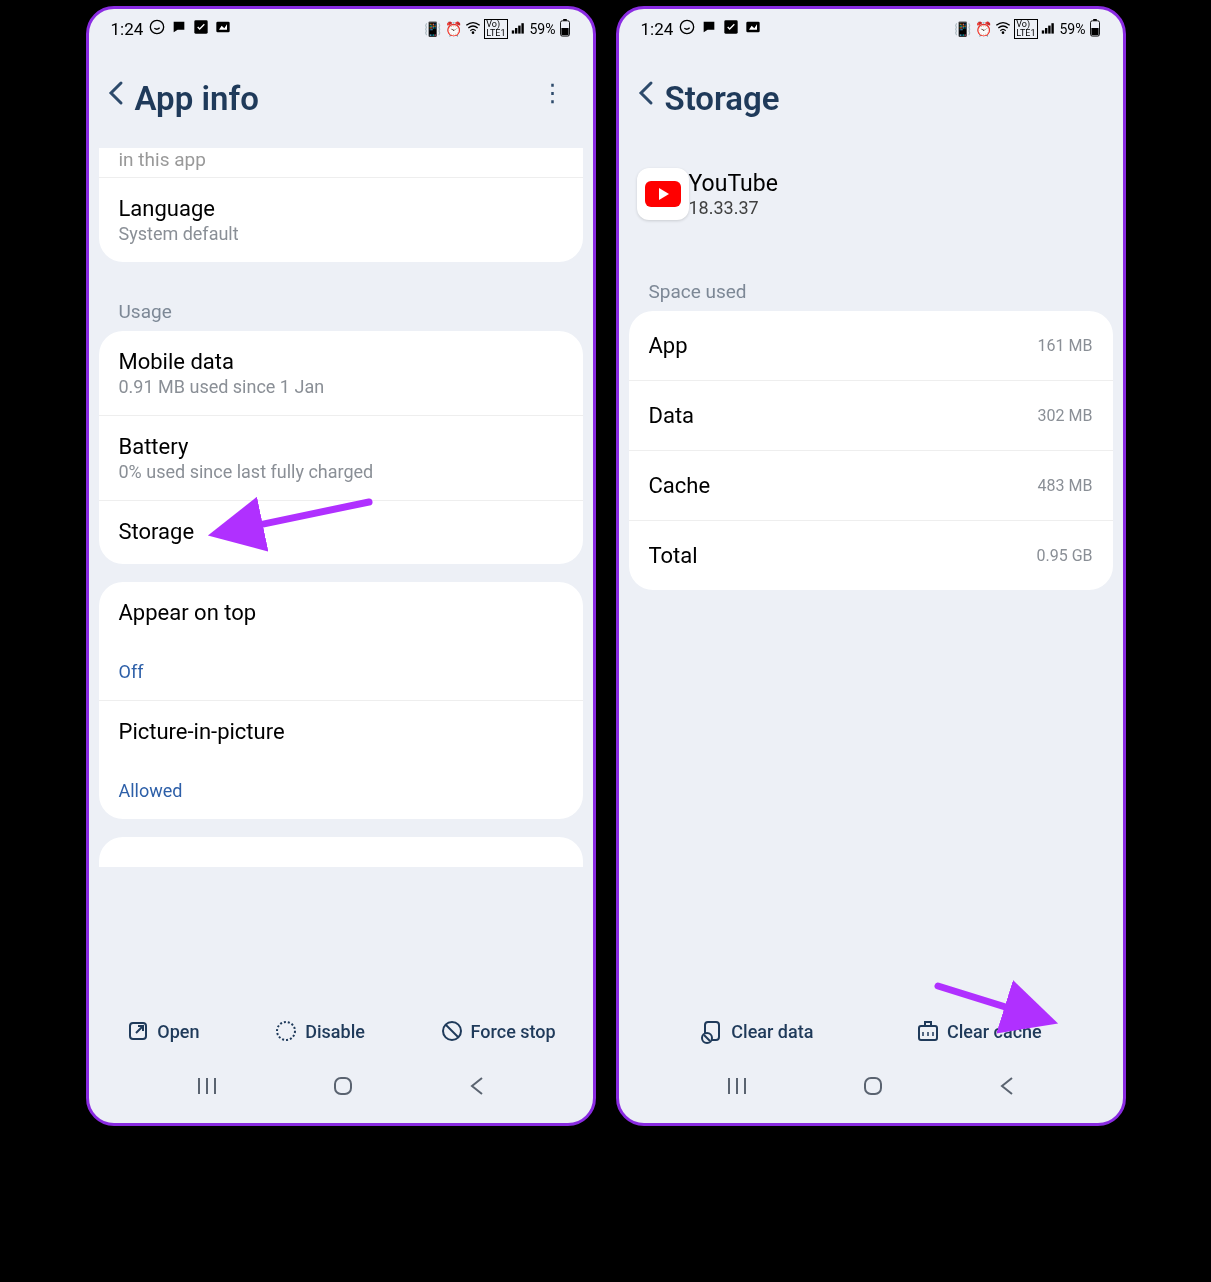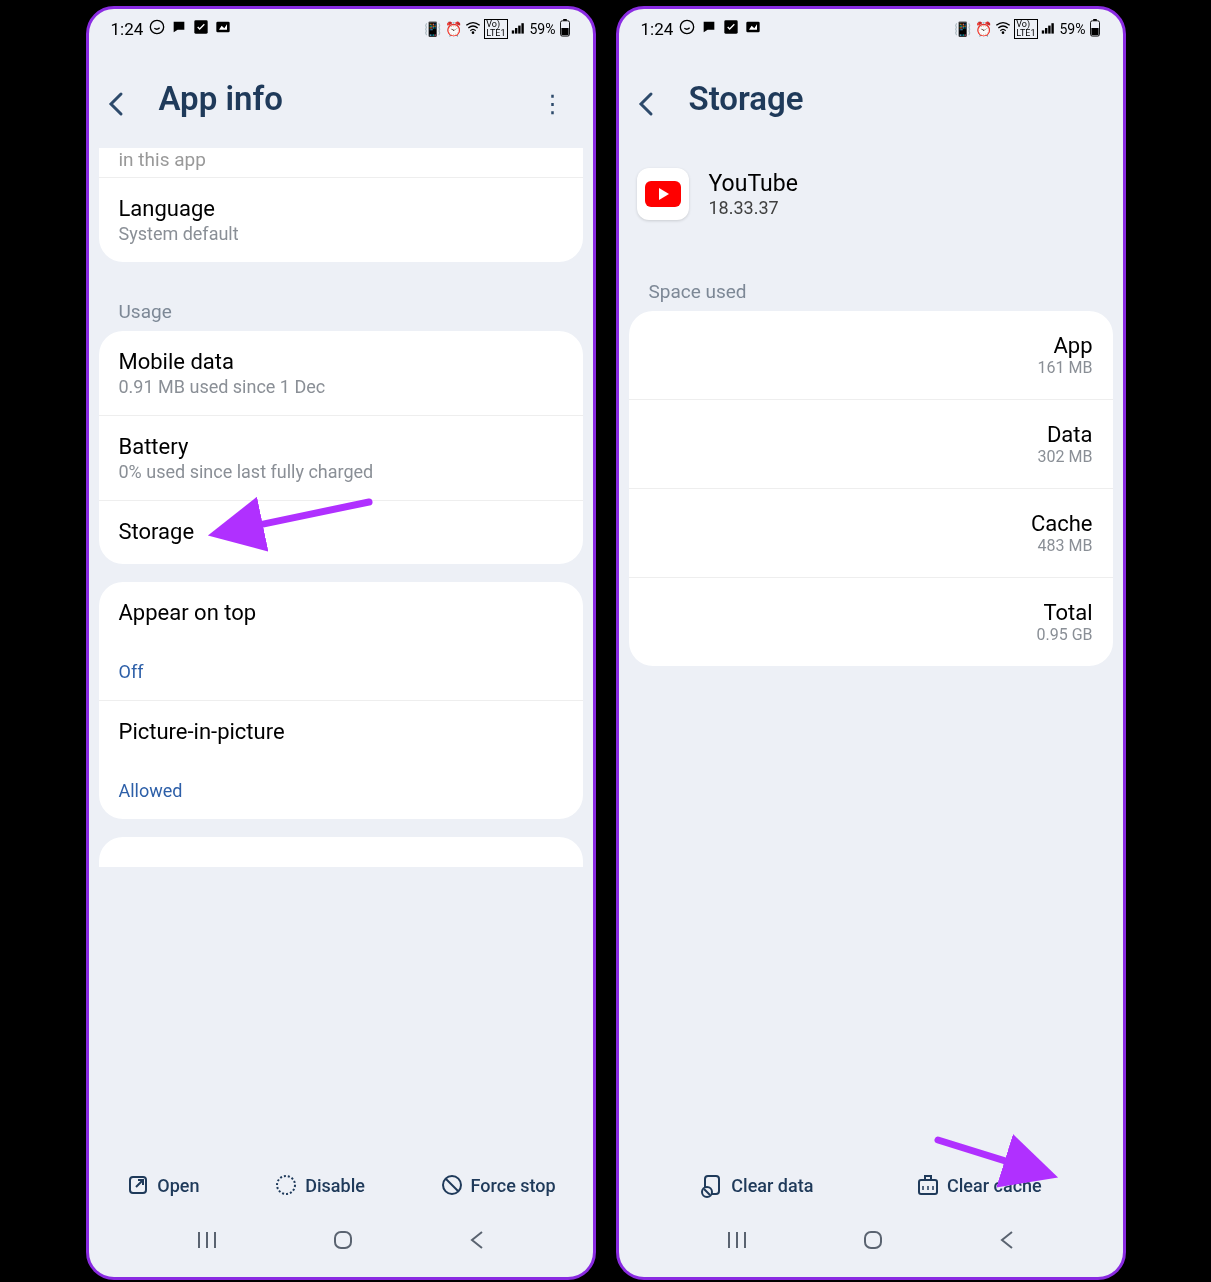--- a/index.html
+++ b/index.html
@@ -8,21 +8,21 @@
     background: #000;
     display: flex;
     justify-content: center;
     gap: 20px;
     padding: 6px;
     width: 1211px;
     height: 1282px;
   }
   .phone {
     width: 510px;
-    height: 1274px;
+    height: 1120px;
     background: #edf0f6;
     border: 3px solid #8a2be2;
     border-radius: 28px;
     overflow: hidden;
     display: flex;
     flex-direction: column;
     position: relative;
   }
   .status-bar {
     height: 40px;
@@ -30,23 +30,23 @@
     justify-content: space-between;
     align-items: center;
     padding: 0 22px;
     font-size: 17px;
     color: #000;
   }
   .status-left { display: flex; align-items: center; gap: 6px; }
   .status-right { display: flex; align-items: center; gap: 3px; font-size: 14px;}
   .header {
     display: flex;
-    align-items: flex-end;
+    align-items: flex-start;
     padding: 30px 18px 30px 18px;
-    gap: 32px;
+    gap: 8px;
   }
   .back-btn {
     font-size: 30px;
     color: #2d4a6b;
     cursor: pointer;
     display: flex;
     align-items: center;
   }
   .header-title {
     font-size: 33px;
@@ -101,21 +101,20 @@
     color: #8a8f96;
   }
   .row-value-blue {
     font-size: 18px;
     color: #2d5fa8;
     margin-top: 36px;
   }
   .app-header {
     display: flex;
     align-items: center;
-    gap: 20px;
     padding: 20px 18px 40px 18px;
   }
   .app-icon {
     width: 52px;
     height: 52px;
     border-radius: 12px;
     background: #fff;
     display: flex;
     align-items: center;
     justify-content: center;
@@ -134,24 +133,23 @@
     left: 14px; top: 7px;
     border-left: 10px solid #fff;
     border-top: 6px solid transparent;
     border-bottom: 6px solid transparent;
   }
   .app-name { font-size: 23px; color: #000; }
   .app-version { font-size: 18px; color: #404040; }
   .data-row {
     display: flex;
     justify-content: space-between;
-    align-items: flex-end;
+    align-items: center;
     padding: 22px 20px;
     border-top: 1px solid #eee;
-    flex-direction: column;
   }
   .data-row:first-child { border-top: none; }
   .data-label { font-size: 22px; color: #000; }
   .data-value { font-size: 16px; color: #8a8f96; }
   .bottom-actions {
     display: flex;
     justify-content: space-around;
     padding: 12px 0 10px 0;
   }
   .bottom-actions.two { justify-content: space-around; padding-left: 30px; padding-right: 30px; align-items: center;}
@@ -263,21 +261,21 @@
         <div class="row-title">Language</div>
         <div class="row-sub">System default</div>
       </div>
     </div>
 
     <div class="section-label">Usage</div>
 
     <div class="card">
       <div class="row">
         <div class="row-title">Mobile data</div>
-        <div class="row-sub">0.91 MB used since 1 Dec</div>
+        <div class="row-sub">0.91 MB used since 1 Jan</div>
       </div>
       <div class="row">
         <div class="row-title">Battery</div>
         <div class="row-sub">0% used since last fully charged</div>
       </div>
       <div class="row" style="position:relative;">
         <div class="row-title">Storage</div>
         <div class="arrow" style="left:140px;top:-4px;">
           <svg width="140" height="50">
               <defs>

